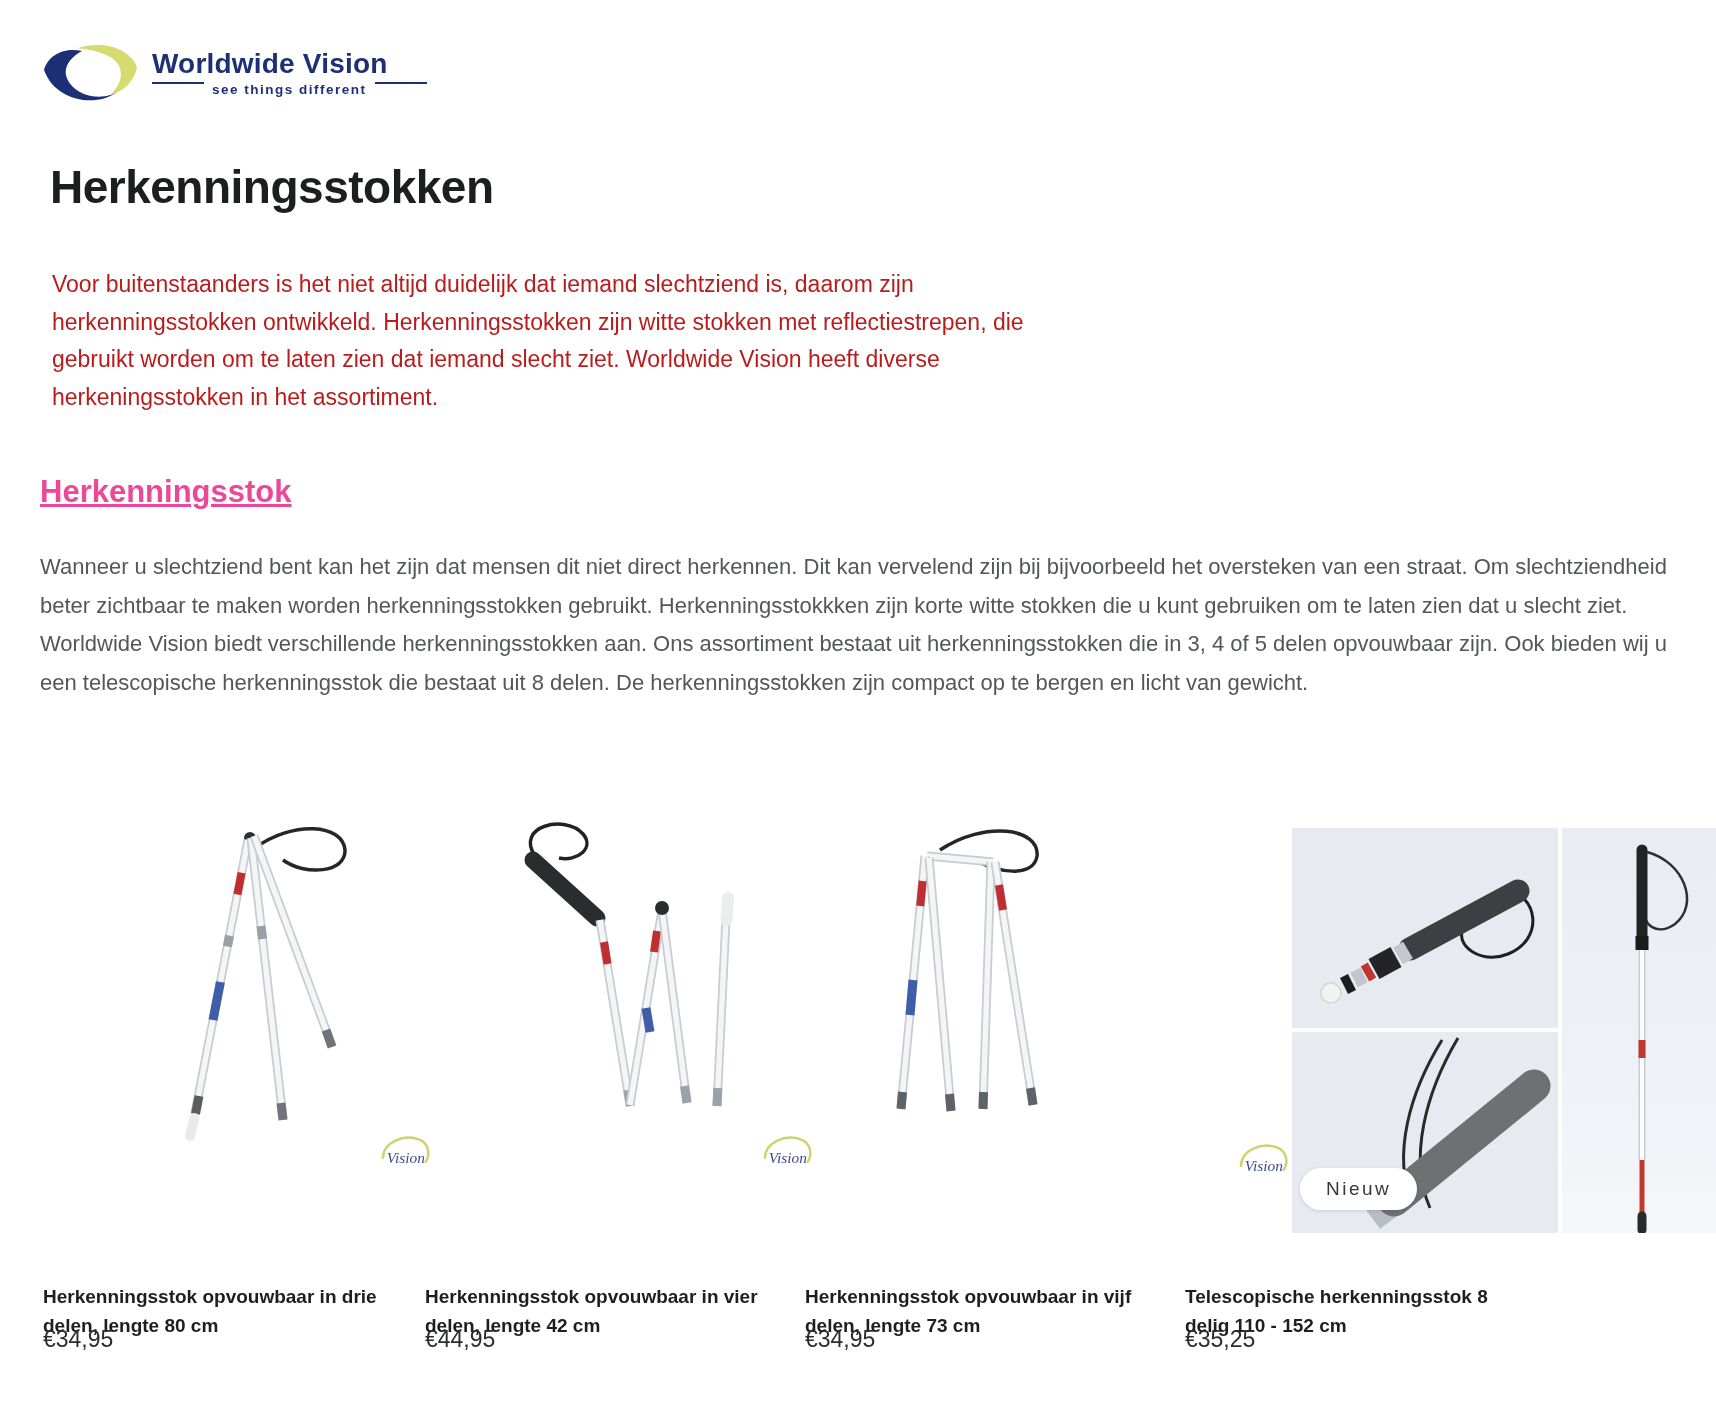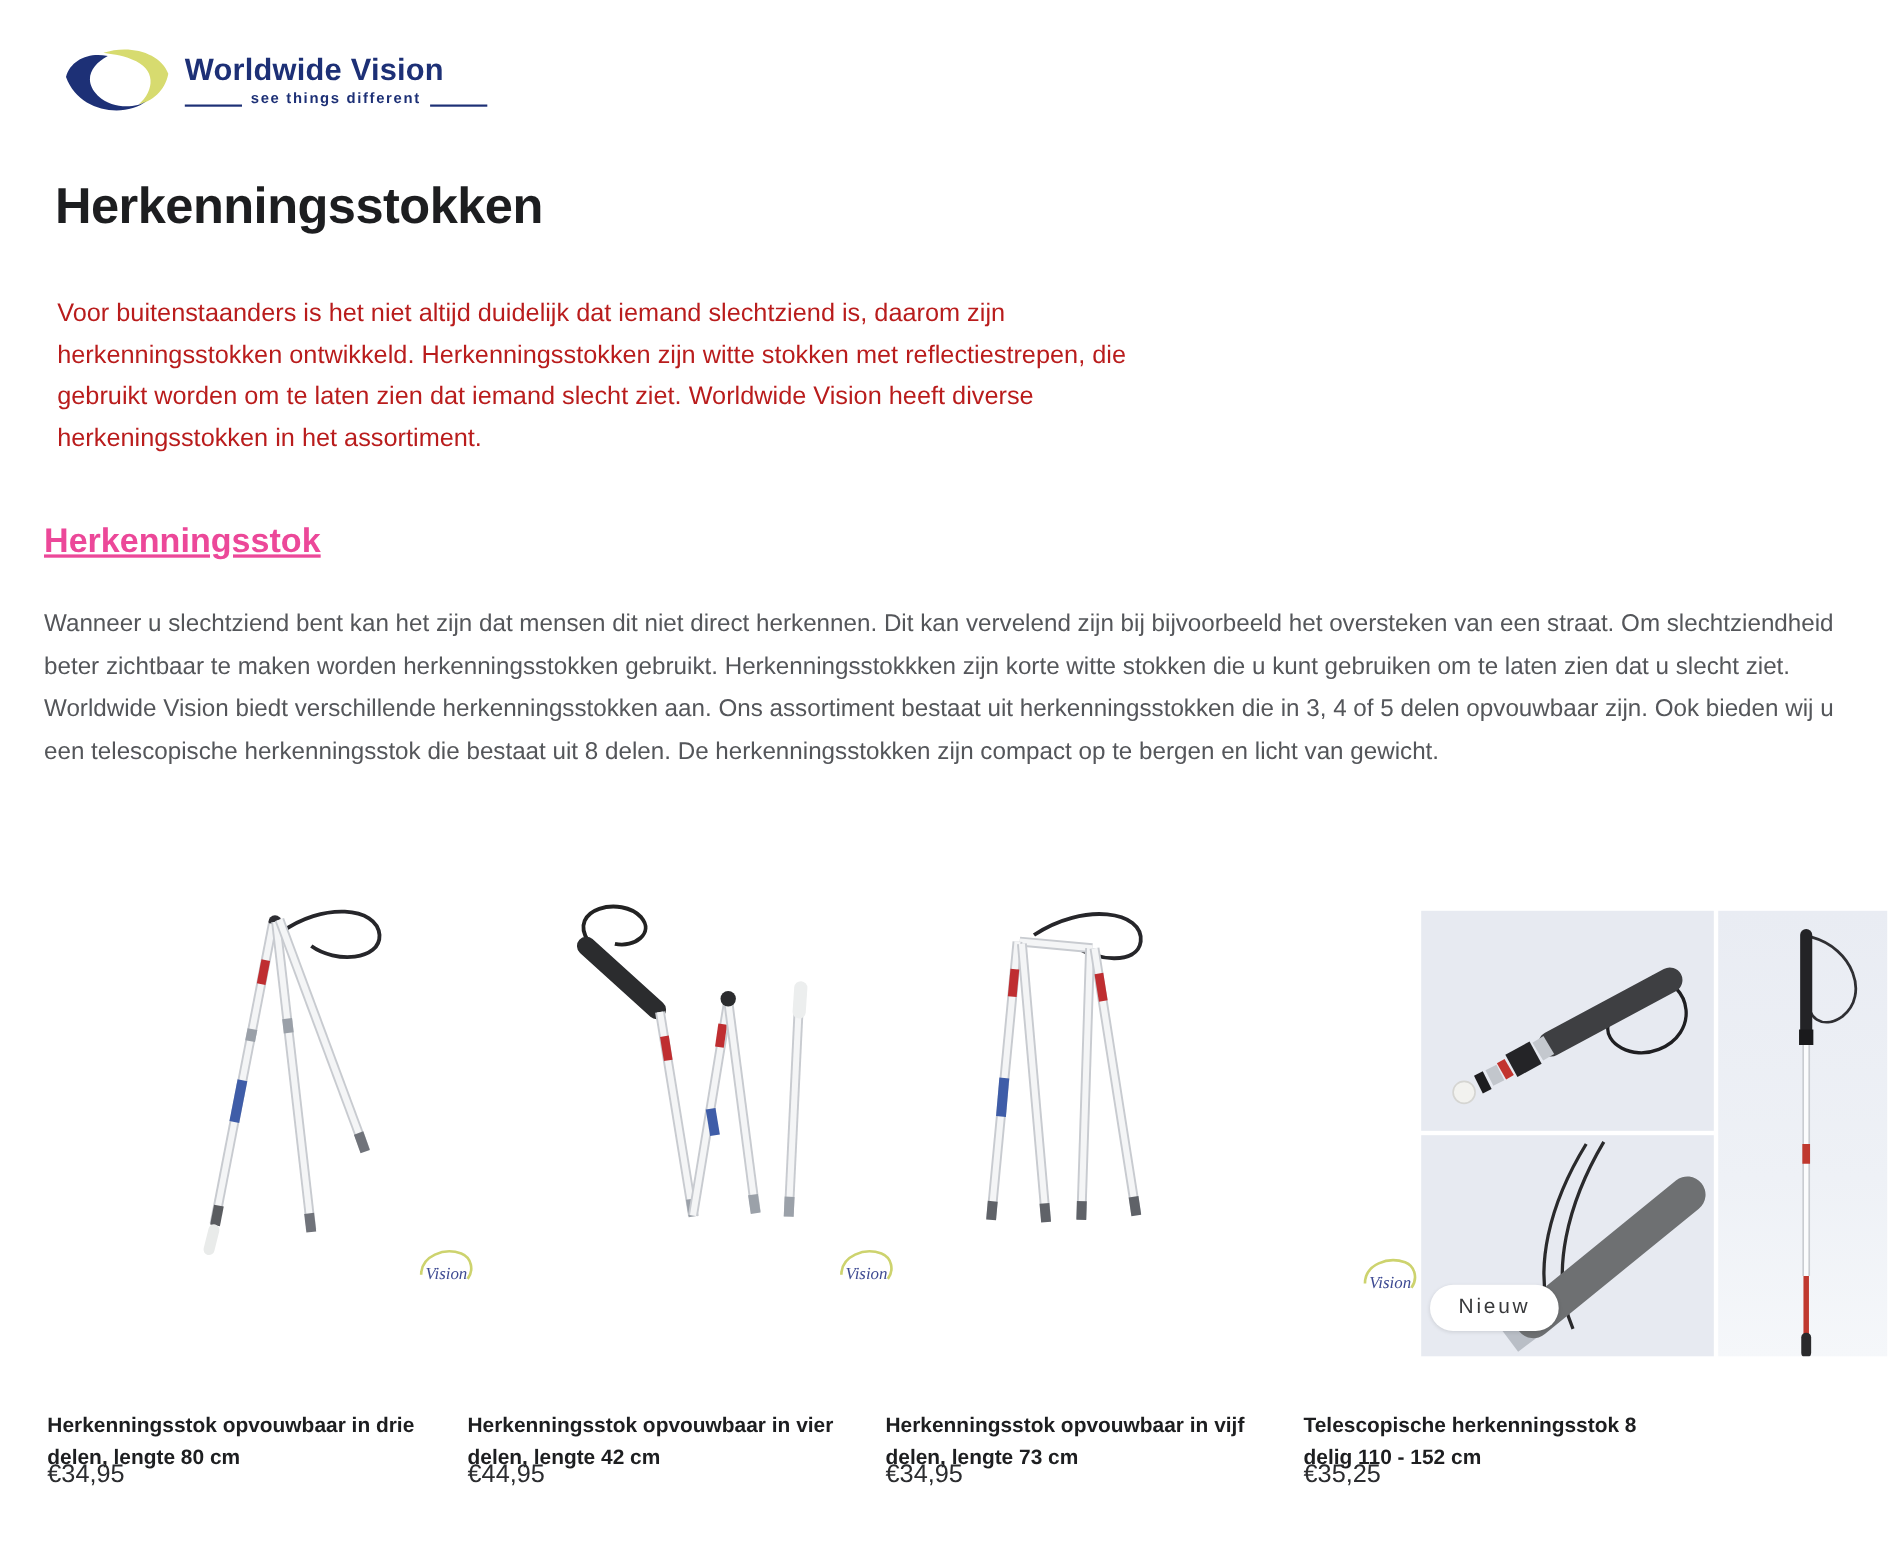--- a/index.html
+++ b/index.html
@@ -1,25 +1,25 @@
 <!DOCTYPE html>
 <html><head>
 <meta charset="utf-8">
 <style>
   * { margin:0; padding:0; box-sizing:border-box; }
   html,body { background:#ffffff; }
   body { font-family:"Liberation Sans","DejaVu Sans",sans-serif; }
   .page { position:relative; width:1716px; height:1423px; background:#fff; overflow:hidden; }
 
   
-  .logo { position:absolute; left:56px; top:40px; display:flex; align-items:center; gap:12px; cursor:pointer; }
+  .logo { position:absolute; left:40px; top:40px; display:flex; align-items:center; gap:12px; cursor:pointer; }
   .logo-mark { width:100px; height:64px; }
   .logo-text { display:flex; flex-direction:column; }
   .logo-name { font-size:28px; font-weight:bold; color:#1d3076; letter-spacing:0.2px; }
-  .logo-tagline { display:flex; align-items:flex-end; gap:8px; margin-top:2px; }
+  .logo-tagline { display:flex; align-items:flex-start; gap:8px; margin-top:2px; }
   .logo-tagline .rule { height:2px; width:52px; background:#1d3076; }
   .logo-tagline .tag { font-size:13.5px; font-weight:bold; color:#1d3076; letter-spacing:1.5px; white-space:nowrap; }
 
   
   .h1 { position:absolute; left:50px; top:160px; font-size:46px; font-weight:bold; color:#1d1e20; letter-spacing:-0.5px; }
   .intro { position:absolute; left:52px; top:266px; width:1010px; font-size:23px; line-height:37.5px; color:#b91c1c; }
   .h2 { position:absolute; left:40px; top:474px; font-size:31px; font-weight:bold; color:#ec4899;text-decoration:underline; }
   .section-body { position:absolute; left:40px; top:548px; width:1648px; font-size:22px; line-height:38.5px; color:#54565a; }
 
   

